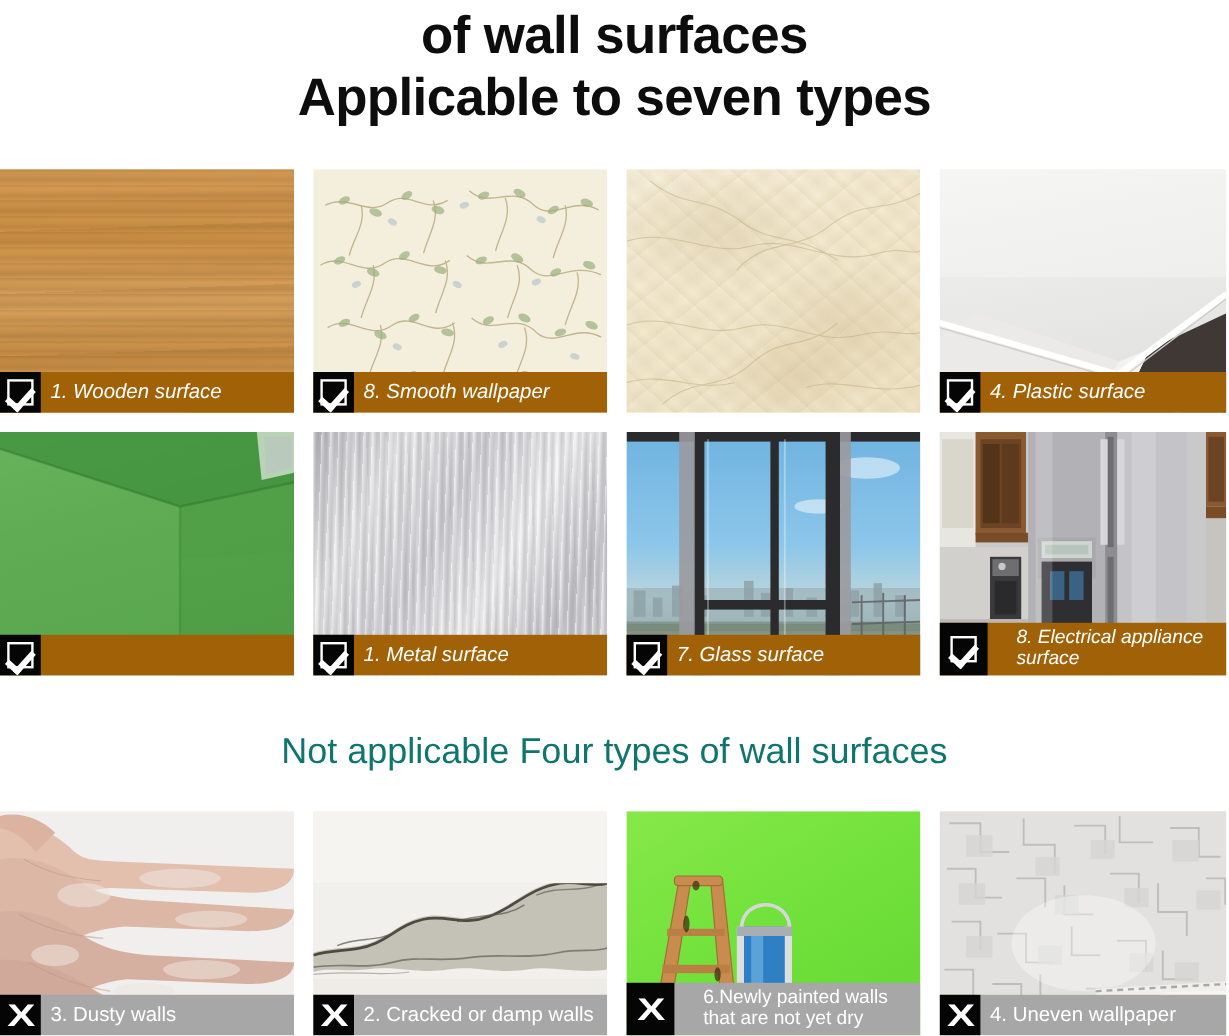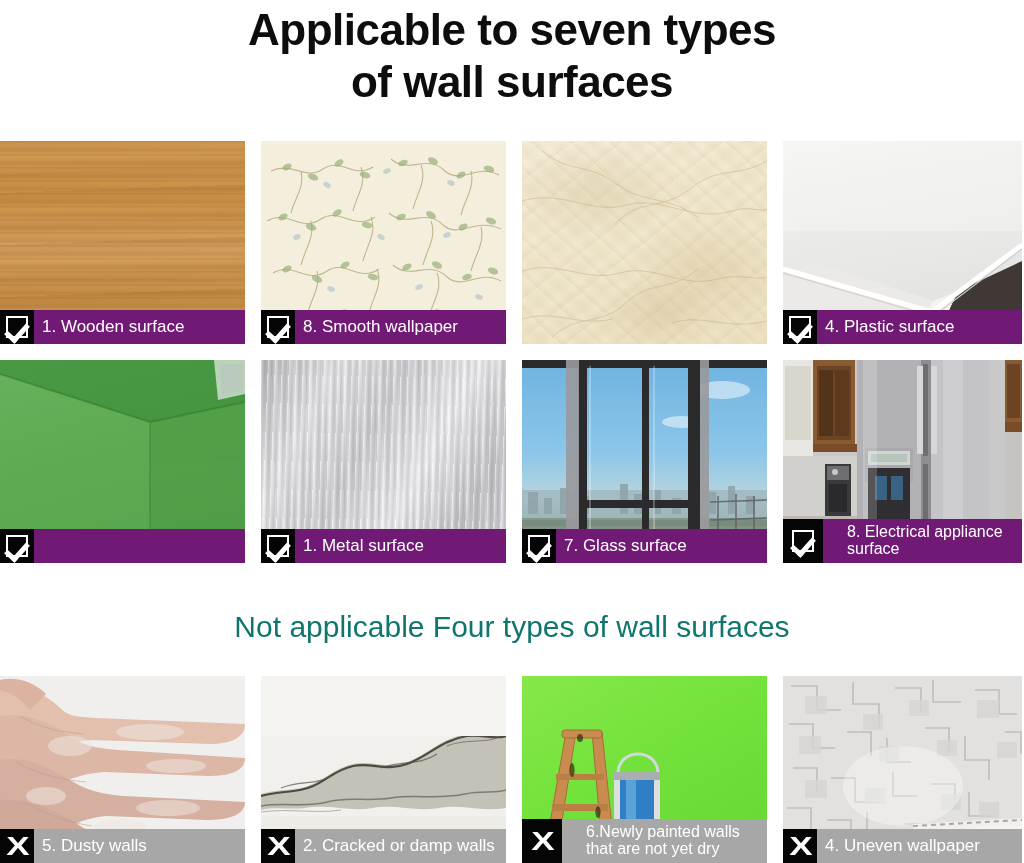--- a/index.html
+++ b/index.html
@@ -48,21 +48,21 @@
   .photo { position: absolute; inset: 0; overflow: hidden; }
 
   
   .caption {
     position: absolute; left: 0; bottom: 0; width: 100%;
     height: 34px;
     display: flex; align-items: stretch;
     color: #ffffff;
   }
   .caption.tall { height: 44px; }
-  .caption.ok { background: #701a75; }
+  .caption.ok { background: #a16207; font-style: italic; }
   .caption.no { background: #a7a7a7; }
 
   .mark {
     width: 34px; min-width: 34px;
     background: #050505;
     display: flex; align-items: center; justify-content: center;
   }
   .caption.tall .mark { width: 40px; min-width: 40px; }
 
   .check-box {
@@ -155,22 +155,22 @@
   }
 
   svg.fill { position: absolute; inset: 0; width: 100%; height: 100%; display: block; }
 </style>
 </head>
 <body>
 
 <div class="page">
 
   <div class="title">
+    <span>of wall surfaces</span>
     <span>Applicable to seven types</span>
-    <span>of wall surfaces</span>
   </div>
 
   <div class="row row-1">
 
     <div class="cell">
       <div class="photo tex-wood"></div>
       <div class="caption ok">
         <div class="mark">
             <div class="check-box"></div>
           </div>
@@ -472,21 +472,21 @@
             <path d="M20 40 C40 52 60 56 84 58"></path>
             <path d="M16 86 C38 98 60 104 86 106"></path>
             <path d="M24 126 C46 138 66 146 92 150"></path>
           </g>
         </svg>
       </div>
       <div class="caption no">
         <div class="mark">
             <span class="x-mark">X</span>
           </div>
-        <div class="caption-text">5. Dusty walls</div>
+        <div class="caption-text">3. Dusty walls</div>
       </div>
     </div>
 
     <div class="cell">
       <div class="photo tex-cracked">
         <svg class="fill" viewBox="0 0 245 187" preserveAspectRatio="none">
           <rect x="0" y="0" width="245" height="187" fill="#f1f0ec"></rect>
           <path d="M0 118 C20 112 34 116 52 108 C66 102 74 92 92 88 C112 84 124 94 146 86 C168 78 180 62 206 58 C222 56 234 62 245 58 L245 132 C220 136 200 128 178 132 C152 136 136 128 112 132 C88 136 70 128 44 132 C26 134 12 130 0 134 Z" fill="#9e9a8c" opacity="0.55"></path>
           <path d="M0 120 C20 114 34 118 52 110 C66 104 74 94 92 90 C112 86 124 96 146 88 C168 80 180 64 206 60 C222 58 234 64 245 60" stroke="#4d4a42" stroke-width="2.2" fill="none"></path>
           <path d="M0 130 C24 126 44 132 66 126 C88 120 104 126 130 122 C156 118 176 124 204 118 C222 114 234 118 245 114" stroke="#6d6a60" stroke-width="1.4" fill="none" opacity="0.8"></path>

